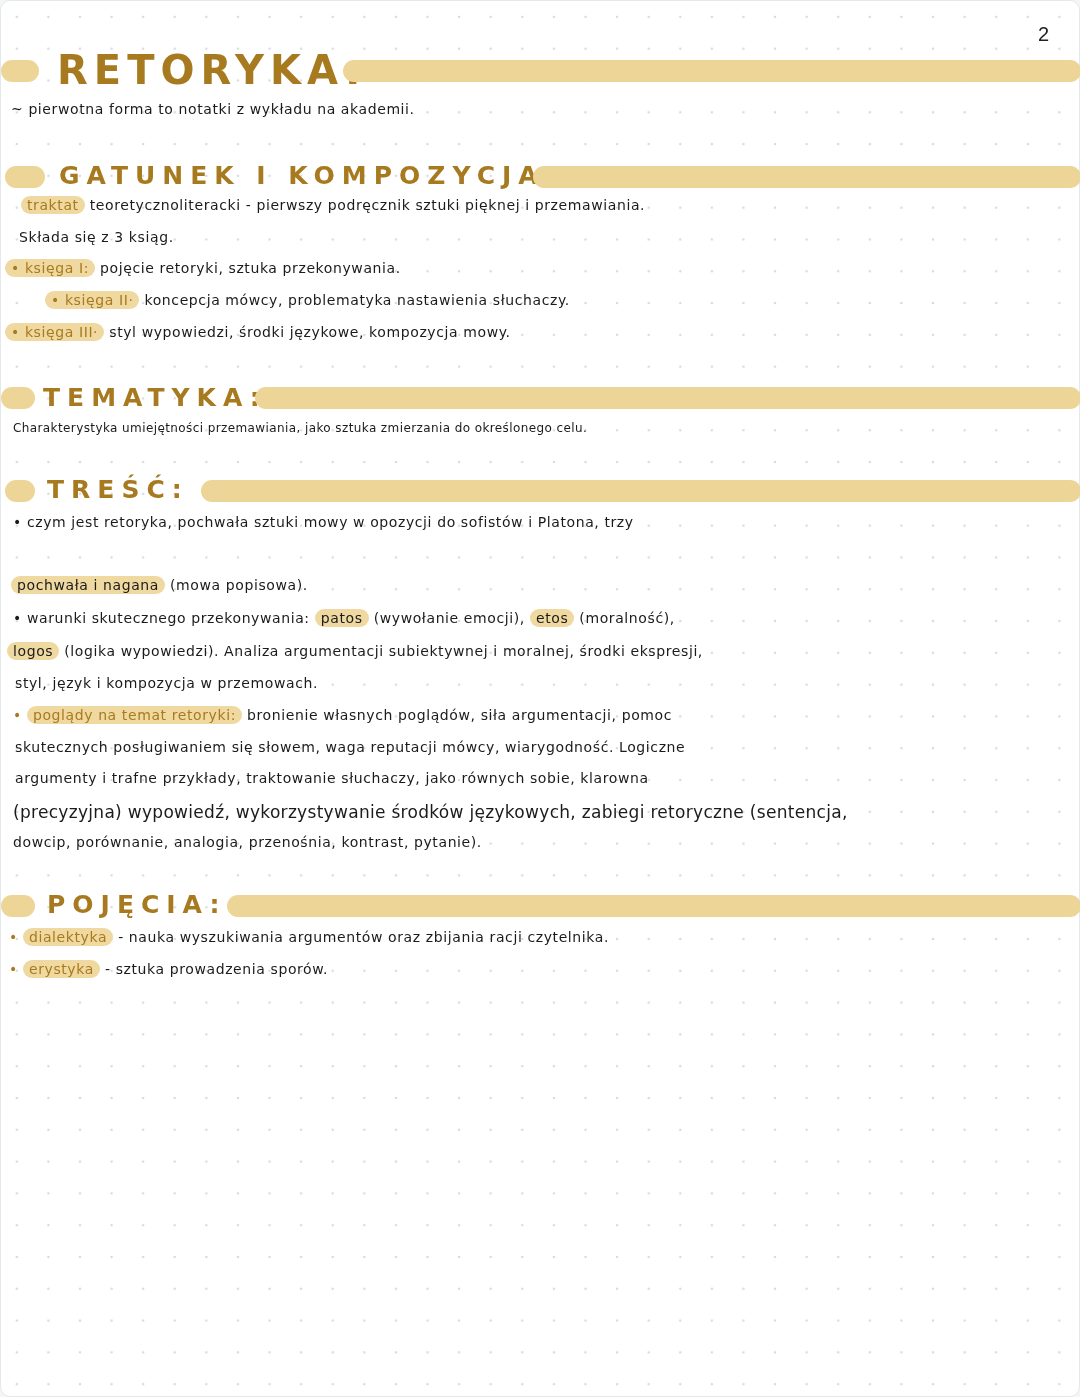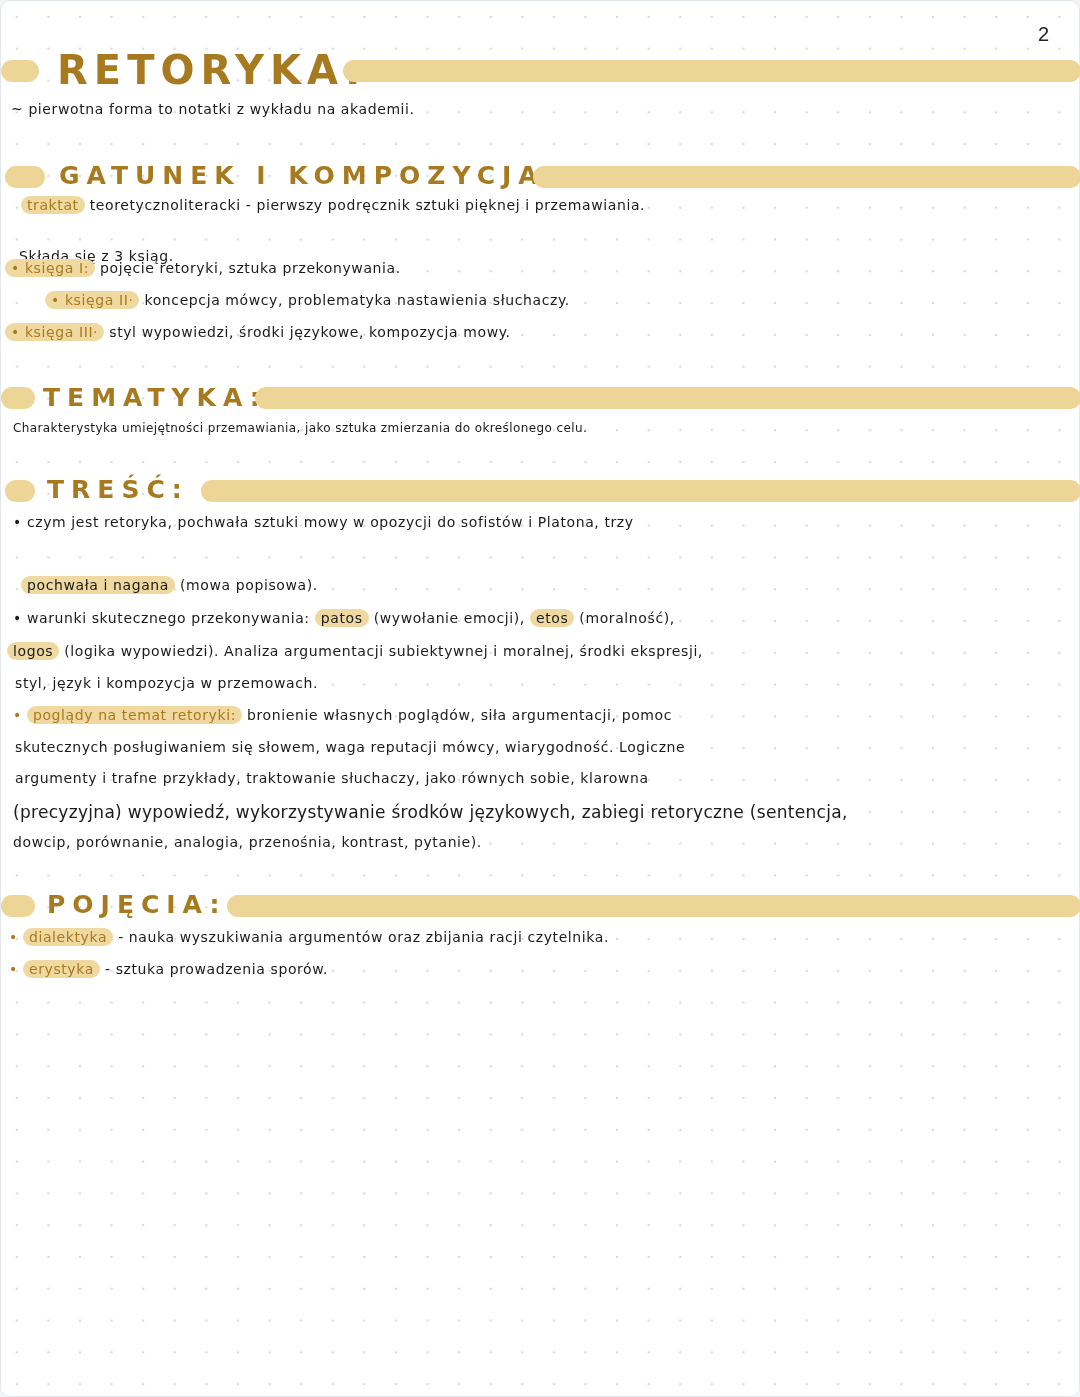--- a/index.html
+++ b/index.html
@@ -50,21 +50,21 @@
   <div class="line" style="left:10px; top:100px;">~ pierwotna forma to notatki z wykładu na akademii.</div>
 
   <div class="bar" style="left:4px; top:165px; width:40px;"></div>
   <div class="heading mid" style="left:58px; top:160px;">GATUNEK I KOMPOZYCJA:</div>
   <div class="bar" style="left:532px; top:165px; width:548px;"></div>
 
   <div class="line" style="left:20px; top:196px;">
     <span class="hl gold">traktat</span>
     <span>teoretycznoliteracki - pierwszy podręcznik sztuki pięknej i przemawiania.</span>
   </div>
-  <div class="line" style="left:18px; top:228px;margin-top:19px;">Składa się z 3 ksiąg.</div>
+  <div class="line" style="left:18px; top:228px;">Składa się z 3 ksiąg.</div>
 
   <div class="line" style="left:4px; top:259px;">
     <span class="hl gold">• księga I:</span>
     <span>pojęcie retoryki, sztuka przekonywania.</span>
   </div>
   <div class="line" style="left:4px; top:291px;padding-left:40px;">
     <span class="hl gold">• księga II·</span>
     <span>koncepcja mówcy, problematyka nastawienia słuchaczy.</span>
   </div>
   <div class="line" style="left:4px; top:323px;">
@@ -75,21 +75,21 @@
   <div class="bar" style="left:0; top:386px; width:34px;"></div>
   <div class="heading mid" style="left:42px; top:382px;">TEMATYKA:</div>
   <div class="bar" style="left:254px; top:386px; width:826px;"></div>
   <div class="line" style="left:12px; top:420px; font-size:12px; letter-spacing:0.4px;">Charakterystyka umiejętności przemawiania, jako sztuka zmierzania do określonego celu.</div>
 
   <div class="bar" style="left:4px; top:479px; width:30px;"></div>
   <div class="heading mid" style="left:46px; top:474px;">TREŚĆ:</div>
   <div class="bar" style="left:200px; top:479px; width:880px;"></div>
 
   <div class="line" style="left:12px; top:513px;">• czym jest retoryka, pochwała sztuki mowy w opozycji do sofistów i Platona, trzy</div>
-  <div class="line" style="left:20px; top:576px;">
+  <div class="line" style="left:10px; top:576px;">
     <span class="hl">pochwała i nagana</span>
     <span>(mowa popisowa).</span>
   </div>
 
   <div class="line" style="left:12px; top:609px;">
     <span>• warunki skutecznego przekonywania:</span>
     <span class="hl">patos</span>
     <span>(wywołanie emocji),</span>
     <span class="hl">etos</span>
     <span>(moralność),</span>

